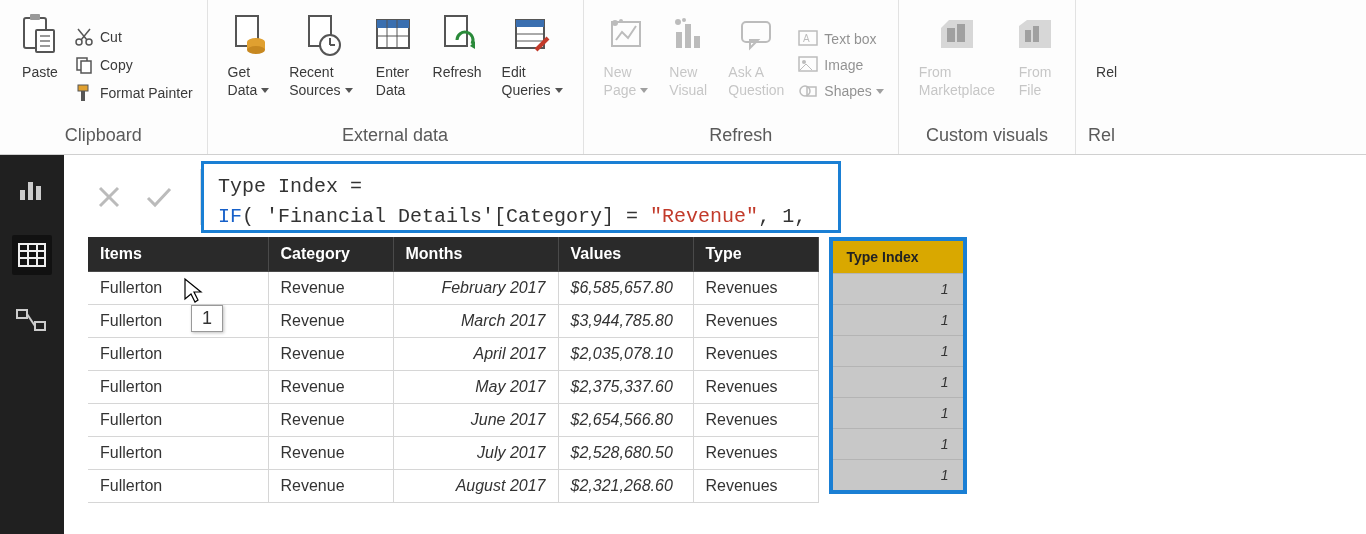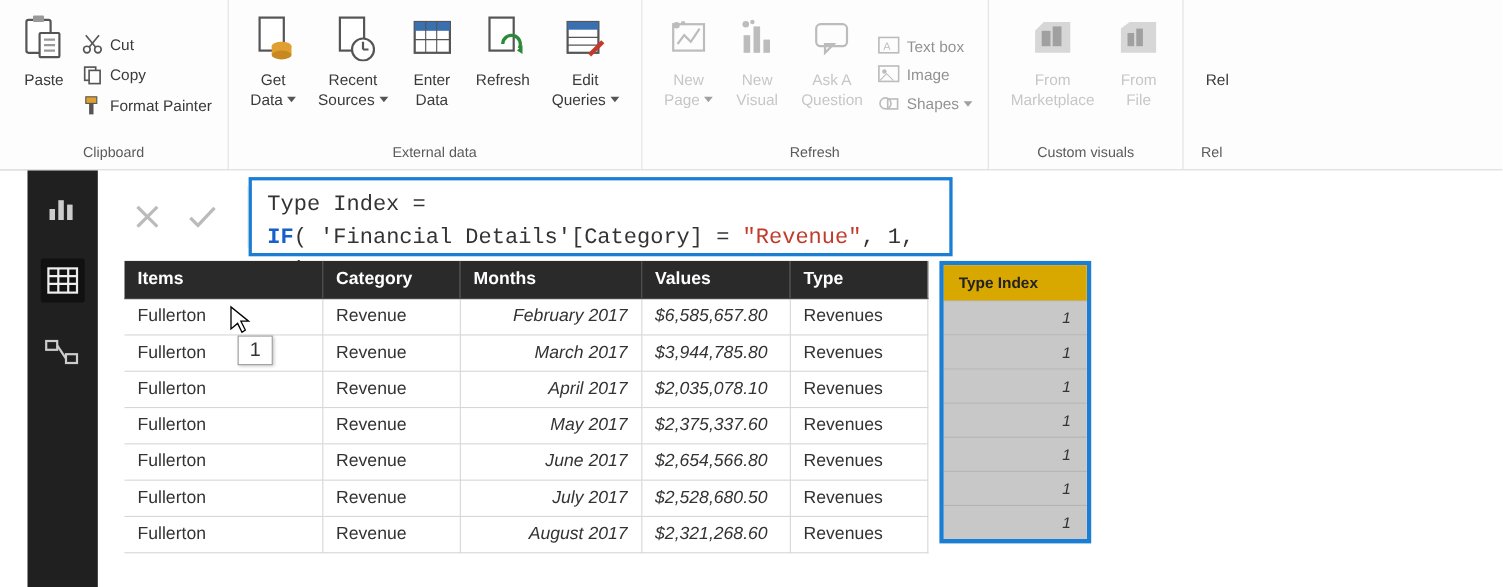--- a/index.html
+++ b/index.html
@@ -29,34 +29,33 @@
     padding: 4px 10px 2px 10px;
     border-right: 1px solid #e2e2e2;
   }
   .ribbon-group:last-child { border-right: none; }
   .ribbon-group-body {
     display: flex;
     align-items: flex-start;
     flex: 1;
   }
   .ribbon-group-label {
-    font-size: 13px;
+    font-size: 18px;
     color: #5a5a5a;
     padding: 4px 0 6px 0;
   }
 
   .big-btn {
     display: flex;
     flex-direction: column;
     align-items: center;
     justify-content: flex-start;
     padding: 6px 10px 2px 10px;
     min-width: 60px;
     cursor: default;
-    text-align: center;
     line-height: 1.25;
   }
   .big-btn .icon-wrap {
     height: 48px;
     display: flex;
     align-items: center;
     justify-content: center;
     margin-bottom: 6px;
   }
   .big-btn .lbl {
@@ -87,21 +86,20 @@
   .small-list { display: flex; flex-direction: column; justify-content: center; height:100%; padding-top:4px;}
   .small-row.faded .txt, .small-row.faded svg { opacity:.55;}
 
   
   svg { display:block; }
 
   
   .workspace {
     display: flex;
     height: calc(534px - 155px);
-    padding-left: 25px;
   }
   .leftbar {
     width: 64px;
     background: #202020;
     display: flex;
     flex-direction: column;
     align-items: center;
     padding-top: 14px;
     gap: 26px;
   }
@@ -139,21 +137,21 @@
   .formula-box {
     border: 3px solid #1a7fd4;
     padding: 8px 14px;
     font-family: Consolas, "Courier New", monospace;
     font-size: 20px;
     line-height: 1.5;
     width: 640px;
     background:#fff;
     margin-left: 0px;
   }
-  .code-kw  { color:#1660c9; font-weight:700;}
+  .code-kw  { color:#1660c9; font-weight:400;}
   .code-str { color:#c23a2a; }
   .code-txt { color:#333; }
 
   
   .table-wrap {
     display: flex;
     align-items: flex-start;
     margin-top: 4px;
     position: relative;
     height: 100%;

